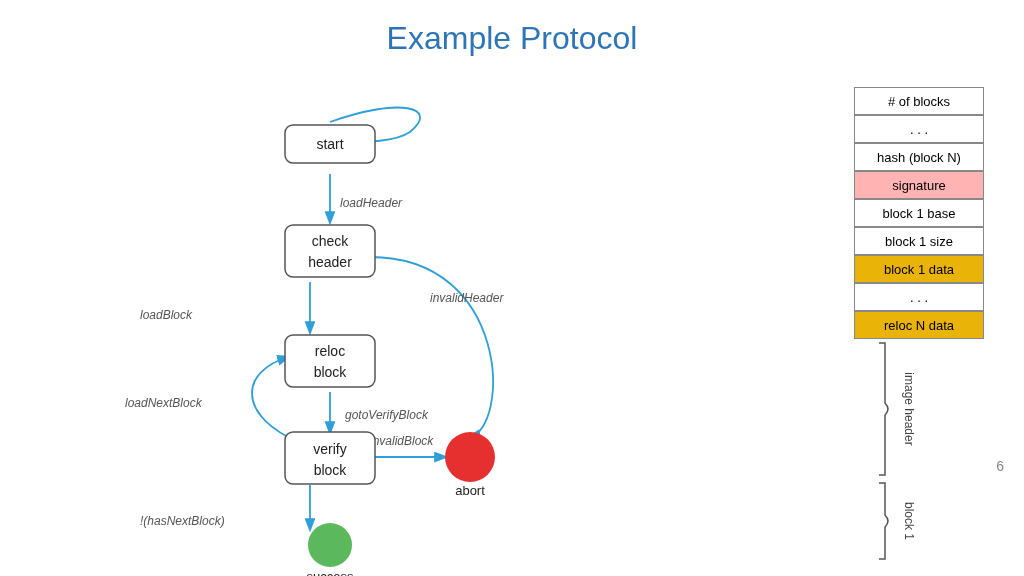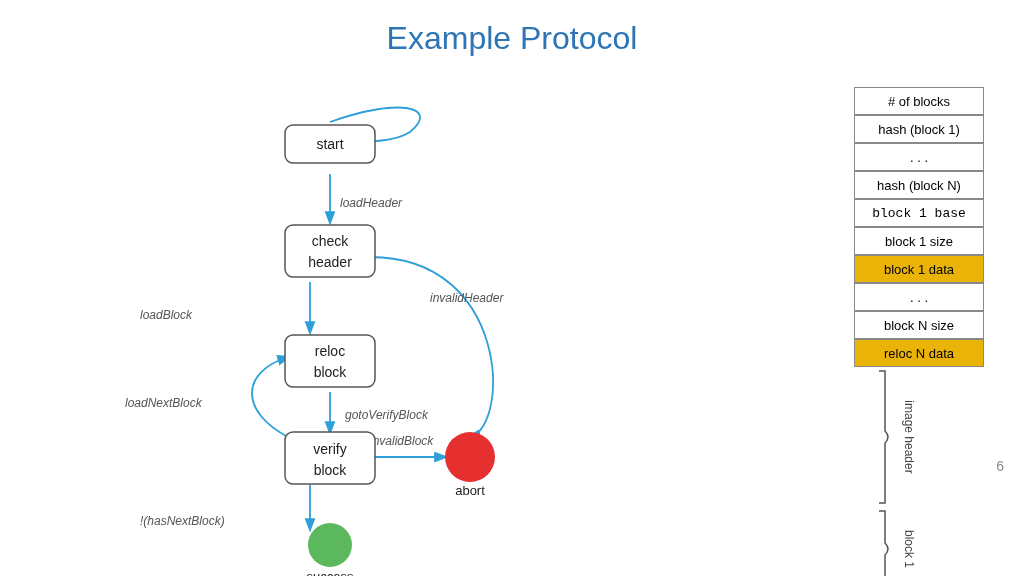--- a/index.html
+++ b/index.html
@@ -144,28 +144,27 @@
         <text x="430" y="428" text-anchor="middle" font-size="13" fill="#222">abort</text>
 
         <circle cx="290" cy="478" r="22" fill="#5cb85c"></circle>
         <text x="290" y="514" text-anchor="middle" font-size="13" fill="#222">success</text>
       </svg>
     </div>
 
     <div class="data-struct">
       <div class="blocks-column" id="blocks-col">
           <div class="block-row white" style="height: 28px; line-height: 20px;"># of blocks</div>
-          <div class="block-row white" style="height: 28px; line-height: 20px;">hash (block 1)</div>
           <div class="block-row white" style="height: 28px; line-height: 20px;">. . .</div>
           <div class="block-row white" style="height: 28px; line-height: 20px;">hash (block N)</div>
-          <div class="block-row white" style="height: 28px; line-height: 20px; font-family: Liberation Mono, monospace;">block 1 base</div>
+          <div class="block-row pink" style="height: 28px; line-height: 20px;">signature</div>
+          <div class="block-row white" style="height: 28px; line-height: 20px;">block 1 base</div>
           <div class="block-row white" style="height: 28px; line-height: 20px; text-align: center;">block 1 size</div>
           <div class="block-row green" style="height: 28px; line-height: 20px;">block 1 data</div>
           <div class="block-row white" style="height: 28px; line-height: 20px;">. . .</div>
-          <div class="block-row white" style="height: 28px; line-height: 20px;">block N size</div>
           <div class="block-row green" style="height: 28px; line-height: 20px;">reloc N data</div>
         </div>
       <svg id="brace-svg" style="width: 100px; height: 336px; overflow: visible;" viewBox="0 0 100 336">
           <path d="M 10 4 L 16 4 L 16 64 Q 22 70 16 76 L 16 136 L 10 136" stroke="#555" stroke-width="1.5" fill="none"></path>
           <text x="36" y="70" text-anchor="middle" font-size="12" fill="#444" transform="rotate(90, 36, 70)">image header</text>
           <path d="M 10 144 L 16 144 L 16 176 Q 22 182 16 188 L 16 220 L 10 220" stroke="#555" stroke-width="1.5" fill="none"></path>
           <text x="36" y="182" text-anchor="middle" font-size="12" fill="#444" transform="rotate(90, 36, 182)">block 1</text>
           <path d="M 10 256 L 16 256 L 16 288 Q 22 294 16 300 L 16 332 L 10 332" stroke="#555" stroke-width="1.5" fill="none"></path>
           <text x="36" y="294" text-anchor="middle" font-size="12" fill="#444" transform="rotate(90, 36, 294)">block N</text>
         </svg>

